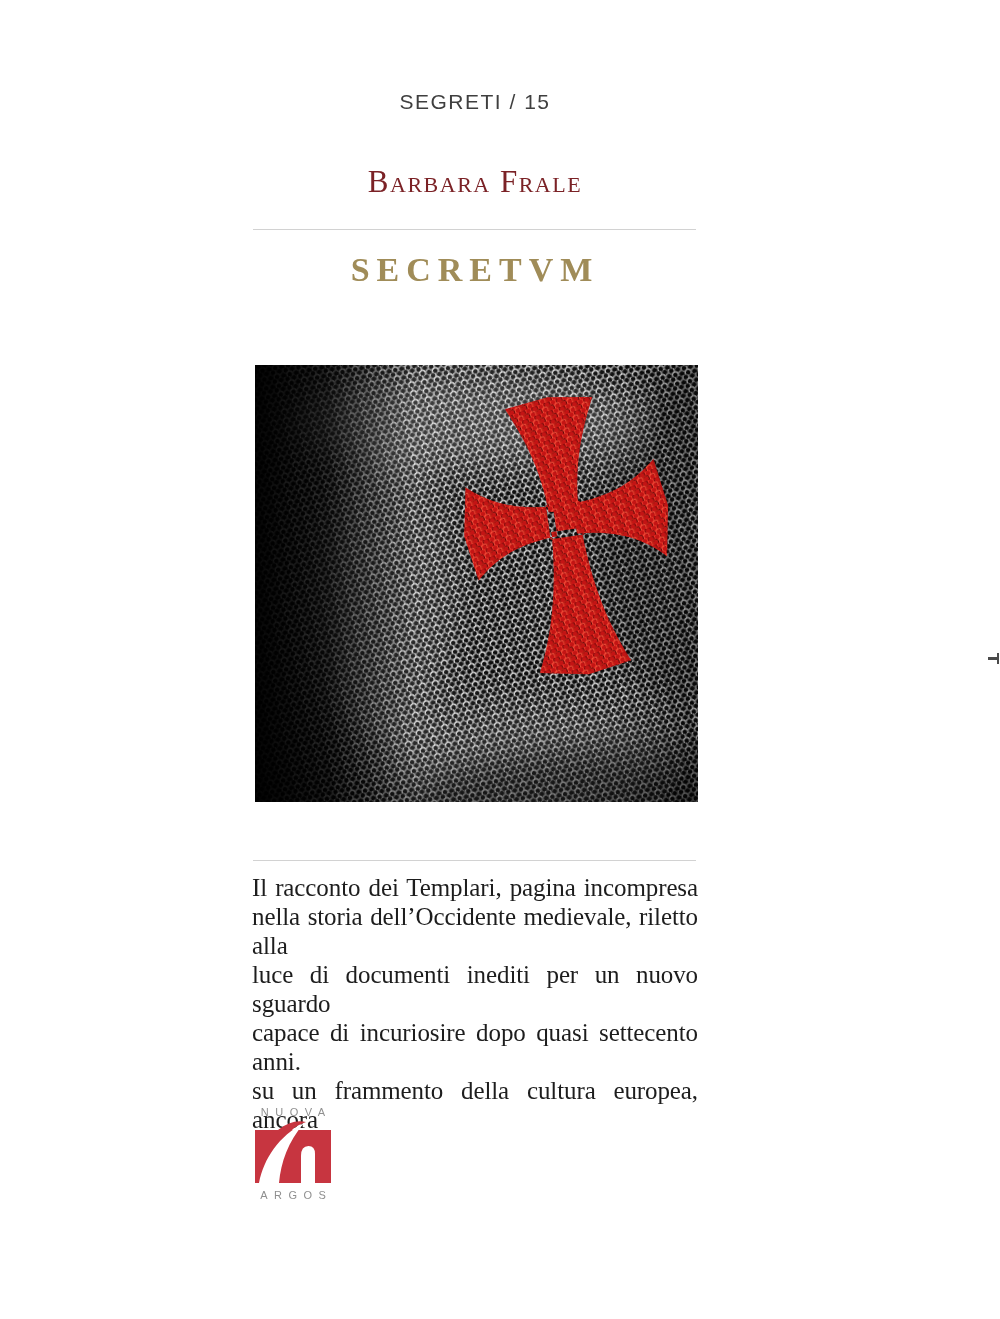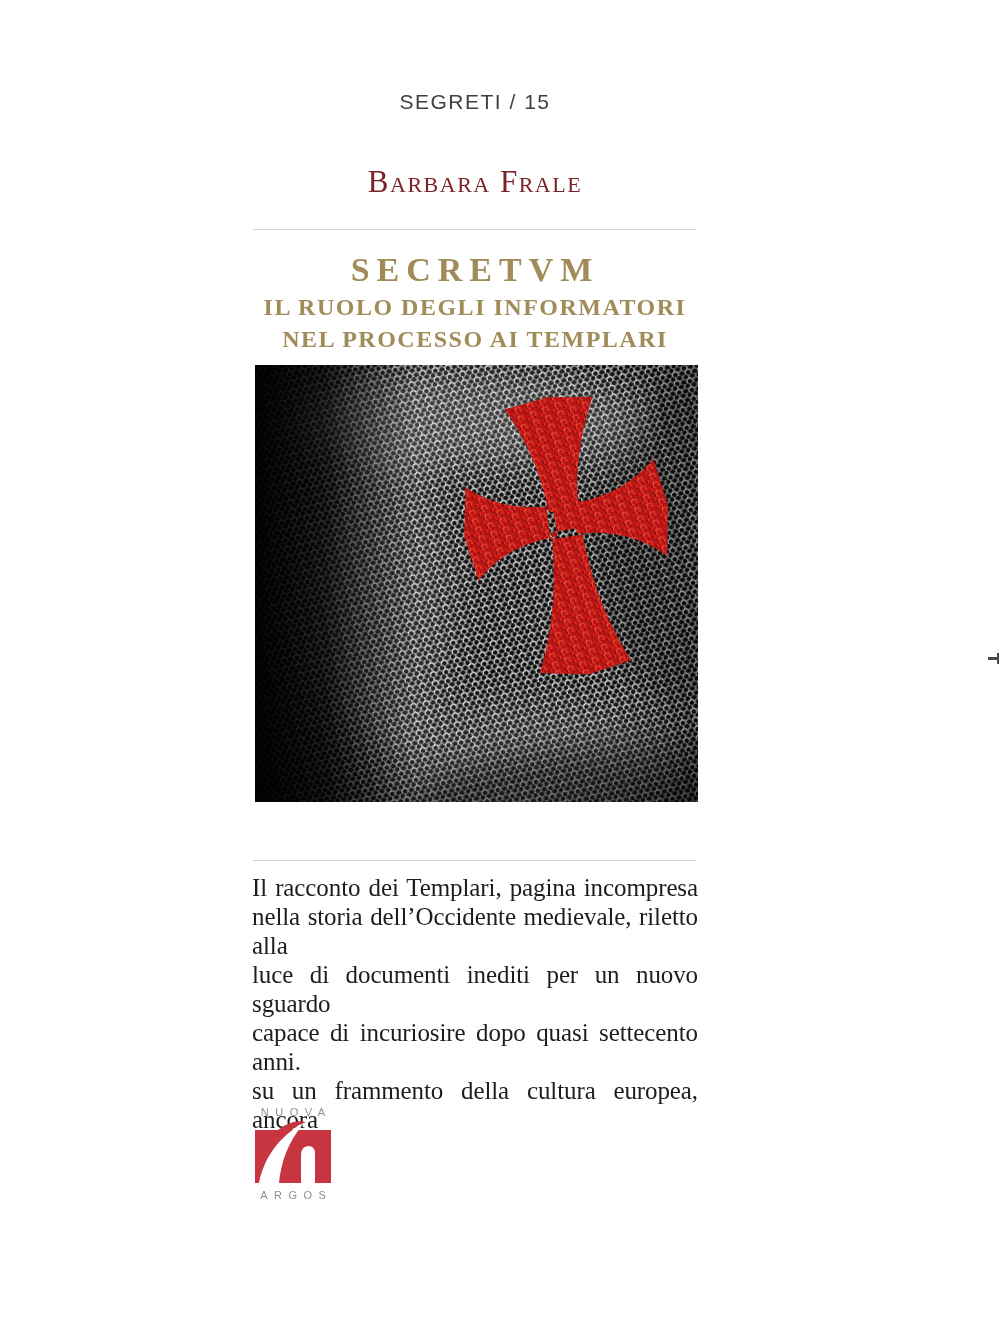--- a/index.html
+++ b/index.html
@@ -132,24 +132,20 @@
   <div class="column">
 
     <div class="centered series">SEGRETI / 15</div>
 
     <div class="centered author">Barbara Frale</div>
 
     <div class="divider divider-1"></div>
 
     <div class="centered title">SECRETVM</div>
 
-    <div class="centered subtitle">
-      <div>IL RUOLO DEGLI INFORMATORI</div>
-      <div>NEL PROCESSO AI TEMPLARI</div>
-    </div>
 
     <div class="cover-photo">
       <svg width="443" height="437" viewBox="0 0 443 437">
         <defs>
           <pattern id="mailGray" width="13" height="9" patternUnits="userSpaceOnUse" patternTransform="rotate(-12)">
             <rect width="13" height="9" fill="#101010"></rect>
             <circle cx="3" cy="2.5" r="3" fill="none" stroke="#cfcfcf" stroke-width="1.2"></circle>
             <circle cx="9.5" cy="2.5" r="3" fill="none" stroke="#8f8f8f" stroke-width="1.1"></circle>
             <circle cx="6.2" cy="7" r="3" fill="none" stroke="#e4e4e4" stroke-width="1.2"></circle>
             <circle cx="-0.3" cy="7" r="3" fill="none" stroke="#707070" stroke-width="1"></circle>

